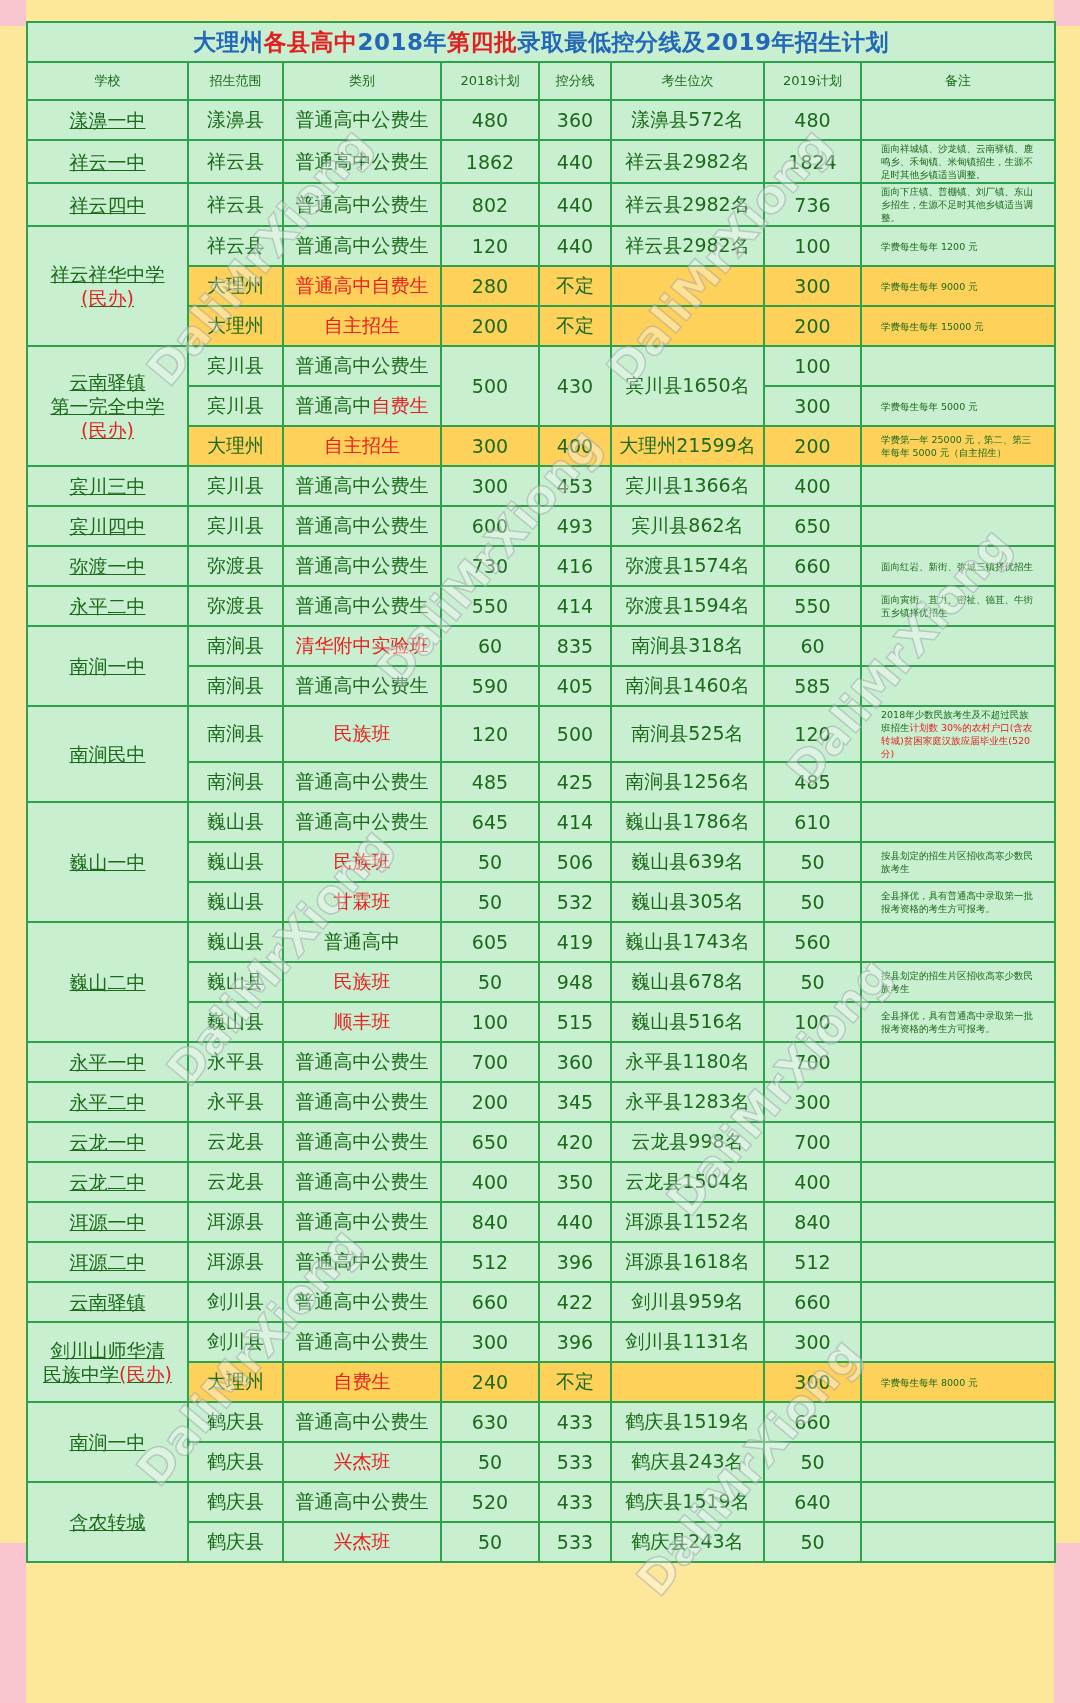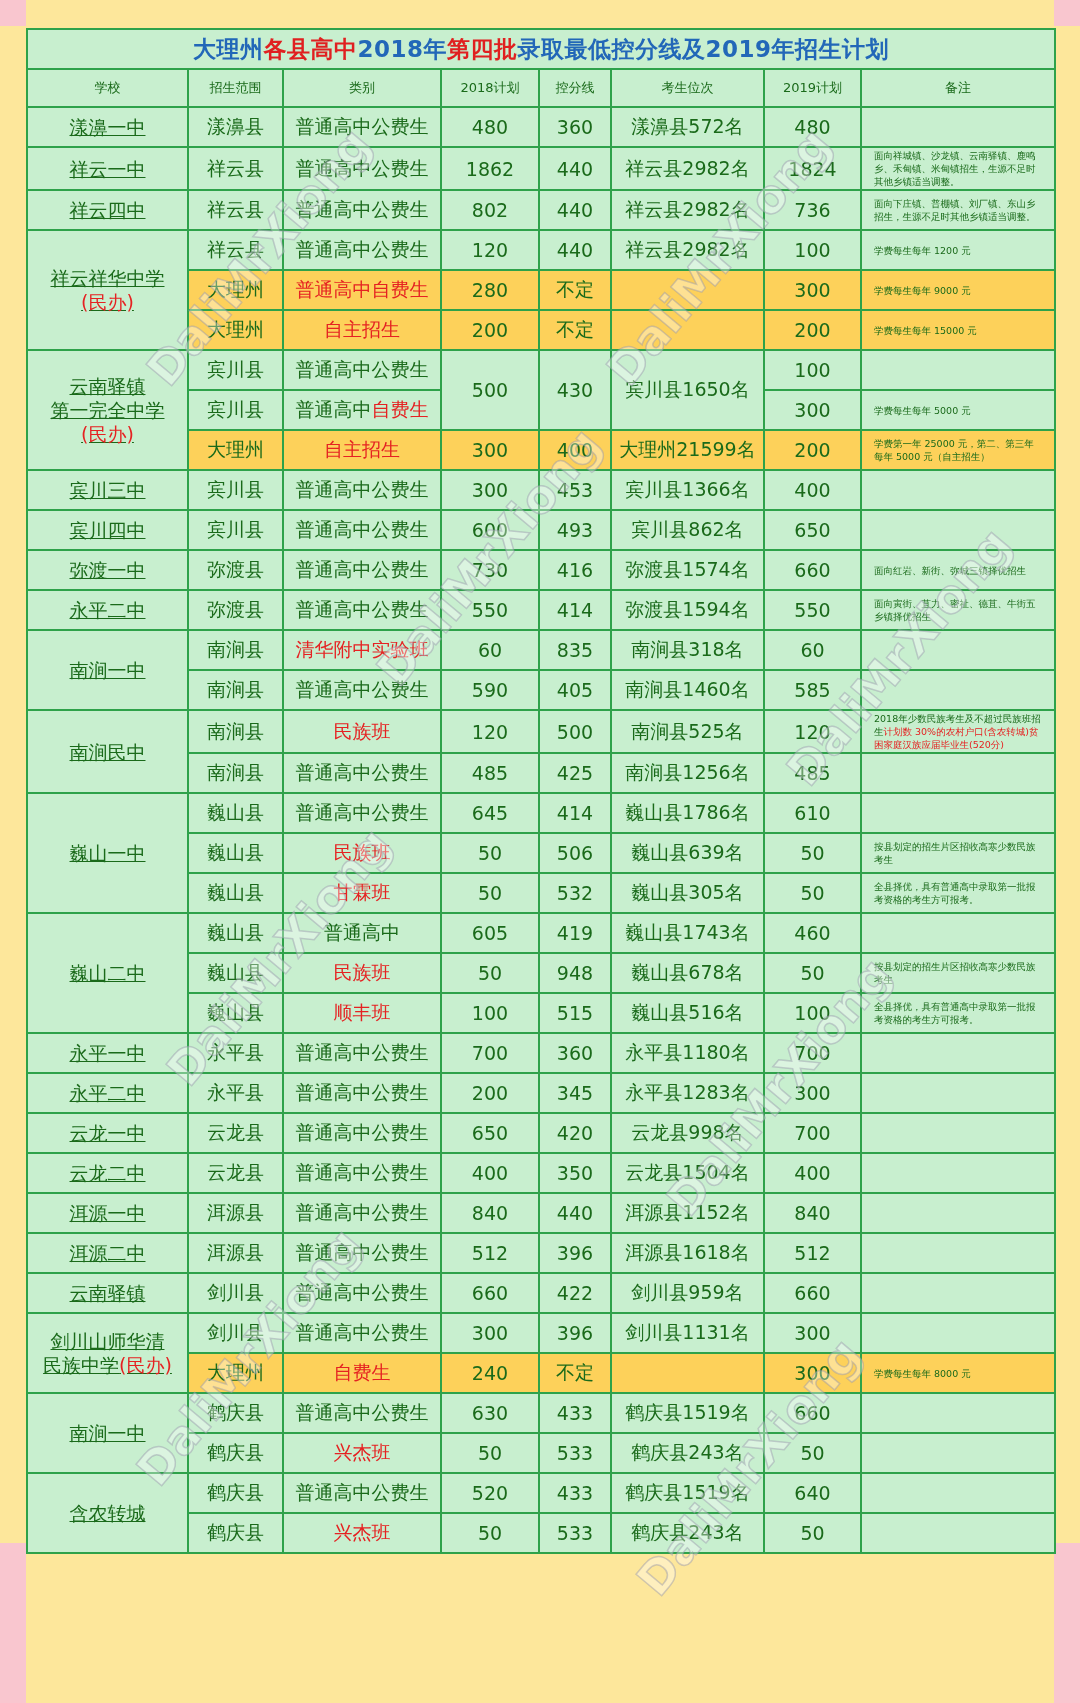--- a/index.html
+++ b/index.html
@@ -5,35 +5,35 @@
   html, body { margin:0; padding:0; }
   body {
     width:1080px; height:1703px; position:relative; overflow:hidden;
     background:#fde79b;
     font-family:"DejaVu Sans", "Liberation Sans", sans-serif;
   }
   .corner { position:absolute; width:26px; height:26px; background:#f9c6cf; }
   .tl { left:0; top:0; } .tr { right:0; top:0; }
   .bl { left:0; bottom:0; height:160px; } .br { right:0; bottom:0; height:160px; }
   .sheet {
-    position:absolute; left:26px; top:28px; width:1028px;
+    position:absolute; left:26px; top:21px; width:1028px;
     background:#1d4ed8;
   }
   table { border-collapse:collapse; width:1028px; table-layout:fixed; }
   td, th {
     border:2px solid #2ea24a; text-align:center; vertical-align:middle;
     color:#1a6a1a; font-size:19px; padding:0; height:36px;
     background:#c8efcf; font-weight:normal;
   }
   .title-cell { height:38px; font-size:23px; font-weight:bold; color:#2267b8; letter-spacing:0.5px; }
   .title-cell .red { color:#e02020; }
   .hdr td { height:36px; font-size:13px; color:#1a6a1a; }
   td.orange { background:#fdd15a; }
   .red-text { color:#e52222; }
-  .note { text-align:left; font-size:9.5px; line-height:13px; padding:1px 12px; color:#1a6a1a; }
+  .note { text-align:left; font-size:9.5px; line-height:13px; padding:1px 19px; color:#1a6a1a; }
   .note .red-text { color:#e52222; }
   .school { font-size:19px; line-height:24px;text-decoration:underline; }
   .wm {
     position:absolute; font-size:46px; font-weight:bold; color:rgba(255,255,255,0.35);
     -webkit-text-stroke:1.5px rgba(150,150,170,0.45); transform:rotate(-50deg);
     pointer-events:none; white-space:nowrap; font-family:"DejaVu Sans", sans-serif;
   }
 </style>
 </head>
 <body>
@@ -271,21 +271,21 @@
       <td class="note">全县择优，具有普通高中录取第一批报考资格的考生方可报考。</td>
     </tr>
 
     <tr>
       <td rowspan="3" class="school">巍山二中</td>
       <td>巍山县</td>
       <td>普通高中</td>
       <td>605</td>
       <td>419</td>
       <td>巍山县1743名</td>
-      <td>460</td>
+      <td>560</td>
       <td class="note"></td>
     </tr>
     <tr>
       <td>巍山县</td>
       <td class="red-text">民族班</td>
       <td>50</td>
       <td>948</td>
       <td>巍山县678名</td>
       <td>50</td>
       <td class="note">按县划定的招生片区招收高寒少数民族考生</td>

